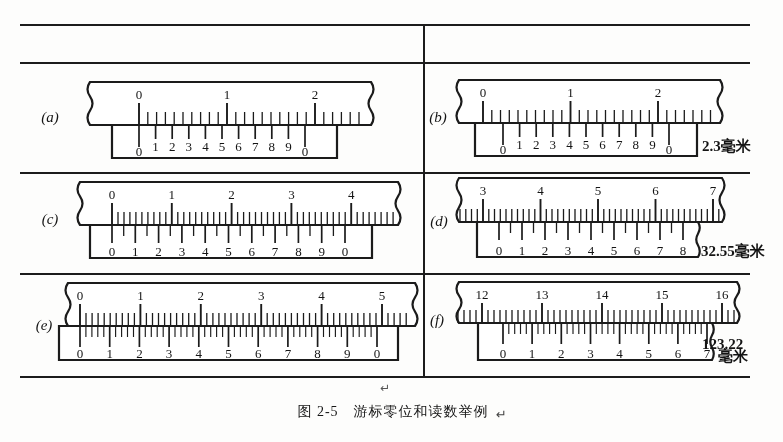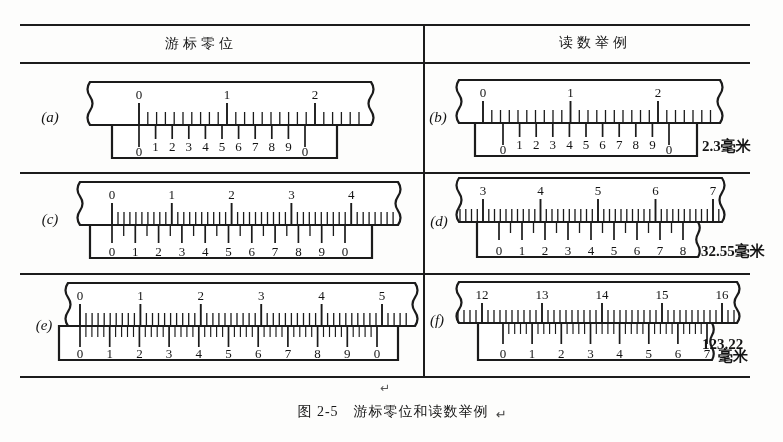--- a/index.html
+++ b/index.html
@@ -31,22 +31,20 @@
 
 <div class="page">
 
   <div class="hline" style="left:20px;top:24px;width:730px;"></div>
   <div class="hline" style="left:20px;top:62px;width:730px;"></div>
   <div class="hline" style="left:20px;top:172px;width:730px;"></div>
   <div class="hline" style="left:20px;top:273px;width:730px;"></div>
   <div class="hline" style="left:20px;top:376px;width:730px;"></div>
   <div class="vline" style="left:423px;top:24px;height:354px;"></div>
 
-  <div class="cellhead" style="left:111px;top:35px;">游标零位</div>
-  <div class="cellhead" style="left:505px;top:34px;">读数举例</div>
 
   <svg id="diagrams" width="783" height="442" viewBox="0 0 783 442">
       <g>
         <path d="M 90 82 L 371 82 Q 376.0 89.2 371 96.3 Q 366.0 103.5 371 110.7 Q 376.0 117.8 371 125.0 L 90 125 Q 85.0 117.8 90 110.7 Q 95.0 103.5 90 96.3 Q 85.0 89.2 90 82.0 Z" fill="#fff" stroke="#1b1b1b" stroke-width="2.2"></path>
         <line x1="139.0" y1="103" x2="139.0" y2="125" stroke="#1b1b1b" stroke-width="1.9"></line>
         <text x="139.0" y="99" text-anchor="middle" class="mnum">0</text>
         <line x1="227.0" y1="103" x2="227.0" y2="125" stroke="#1b1b1b" stroke-width="1.9"></line>
         <text x="227.0" y="99" text-anchor="middle" class="mnum">1</text>
         <line x1="315.0" y1="103" x2="315.0" y2="125" stroke="#1b1b1b" stroke-width="1.9"></line>
         <text x="315.0" y="99" text-anchor="middle" class="mnum">2</text>

